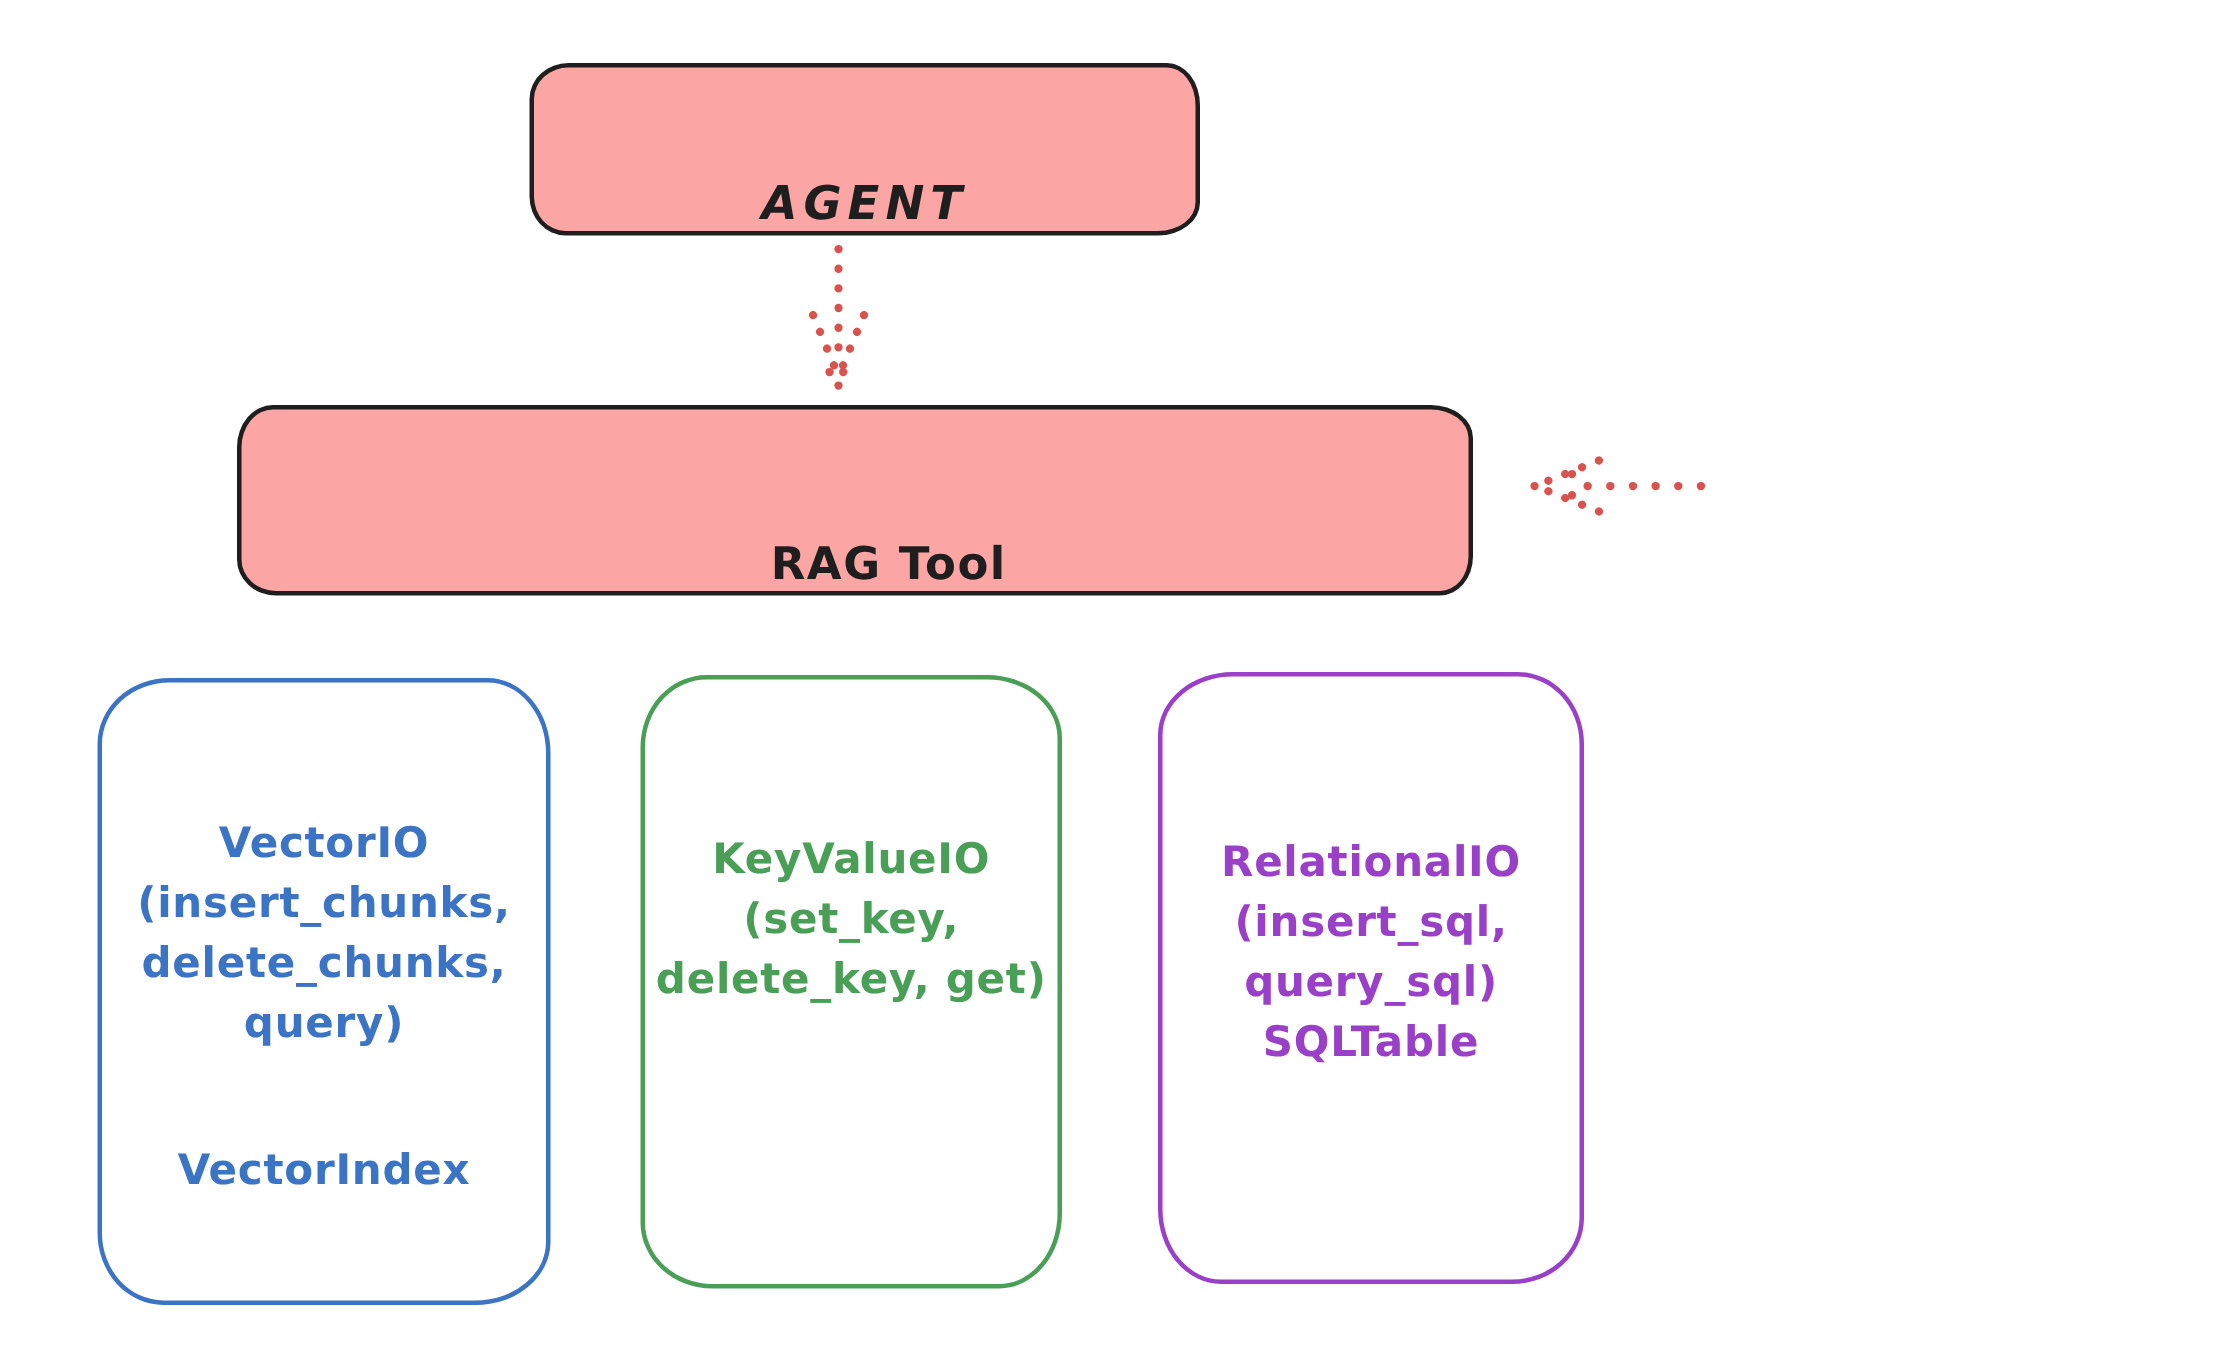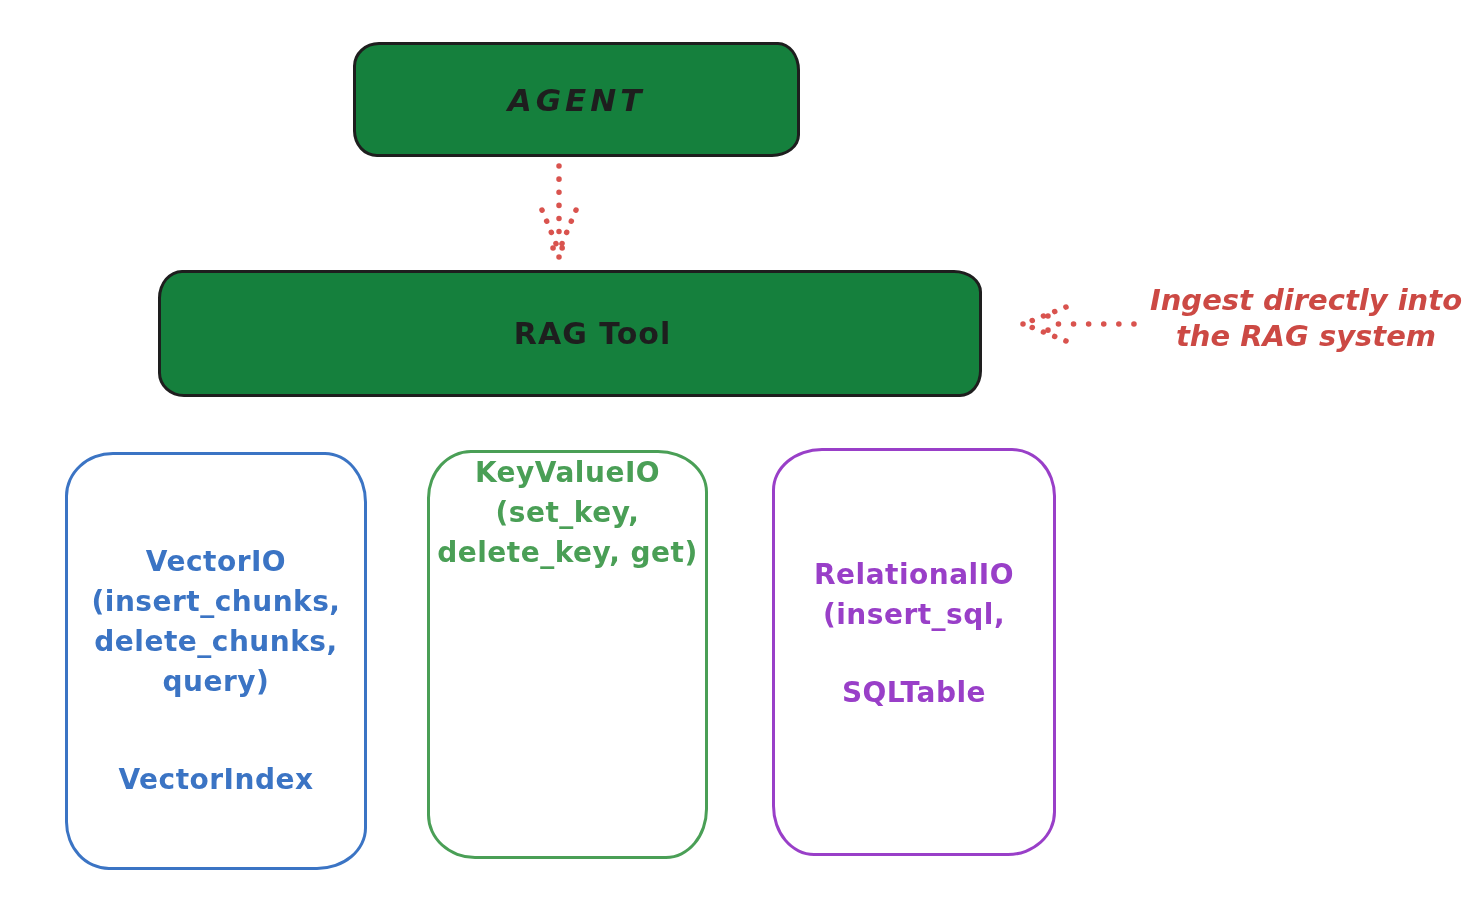--- a/index.html
+++ b/index.html
@@ -13,23 +13,23 @@
     width: 1484px;
     height: 910px;
     background: #ffffff;
     overflow: hidden;
   }
 
   
   .sketch-box {
     position: absolute;
     box-sizing: border-box;
-    background: #15803d;
+    background: #fca5a5;
     display: flex;
-    align-items: center;
+    align-items: flex-end;
     justify-content: center;
   }
 
   .agent-box {
     left: 353px; top: 42px;
     width: 447px; height: 115px;
     border: 3.5px solid #1e1e1e;
     border-radius: 26px 22px 28px 24px / 24px 28px 22px 26px;
   }
   .agent-box .box-label {
@@ -83,30 +83,30 @@
     border-radius: 48px 42px 50px 44px / 44px 50px 42px 48px;
   }
   .vector-box .body { margin-top: 87px; }
   .vector-box .index-label { margin-top: 58px; }
 
   .keyvalue-box {
     left: 427px; top: 450px;
     width: 281px; height: 409px;
     border-radius: 44px 50px 42px 48px / 48px 42px 50px 44px;
   }
-  .keyvalue-box .body { }
+  .keyvalue-box .body { margin-top: 100px; }
   .keyvalue-box .index-label { margin-top: 38px; }
 
   .relational-box {
     left: 772px; top: 448px;
     width: 284px; height: 408px;
     border-radius: 50px 44px 48px 42px / 42px 48px 44px 50px;
   }
   .relational-box .body { margin-top: 104px; }
-  .relational-box .index-label { margin-top: 38px; }
+  .relational-box .index-label { }
 
   
   .annotation {
     position: absolute;
     left: 1138px; top: 282px;
     width: 336px;
     text-align: center;
     font-size: 29px;
     line-height: 36px;
     font-weight: 600;
@@ -147,24 +147,20 @@
   <svg class="arrow arrow-left" width="126" height="48" viewBox="0 0 126 48" aria-hidden="true">
     <g stroke="#d9534e" stroke-width="5.5" stroke-linecap="round" fill="none">
       <line x1="120" y1="24" x2="40" y2="24" stroke-dasharray="0.1 15"></line>
       <line x1="52" y1="7" x2="12" y2="23" stroke-dasharray="0.1 12"></line>
       <line x1="52" y1="41" x2="12" y2="25" stroke-dasharray="0.1 12"></line>
       <line x1="34" y1="16" x2="34" y2="32" stroke-dasharray="0.1 14"></line>
       <line x1="9" y1="24" x2="9" y2="24" stroke-dasharray="0.1 12"></line>
     </g>
   </svg>
 
-  <div class="annotation" style="color: rgb(204, 73, 68);">
-    <span class="line">Ingest directly into</span>
-    <span class="line">the RAG system</span>
-  </div>
 
   <div class="backend-box vector-box" style="border-color: rgb(59, 116, 196); color: rgb(59, 116, 196);">
     <div class="body">
       <span class="line">VectorIO</span>
       <span class="line">(insert_chunks,</span>
       <span class="line">delete_chunks,</span>
       <span class="line">query)</span>
       <span class="index-label">VectorIndex</span>
     </div>
   </div>
@@ -174,17 +170,18 @@
       <span class="line">KeyValueIO</span>
       <span class="line">(set_key,</span>
       <span class="line">delete_key, get)</span>
     </div>
   </div>
 
   <div class="backend-box relational-box" style="border-color: rgb(153, 63, 200); color: rgb(153, 63, 200);">
     <div class="body">
       <span class="line">RelationalIO</span>
       <span class="line">(insert_sql,</span>
+      <span class="line">query_sql)</span>
       <span class="index-label">SQLTable</span>
     </div>
   </div>
 
 </div>
 
 </body></html>

